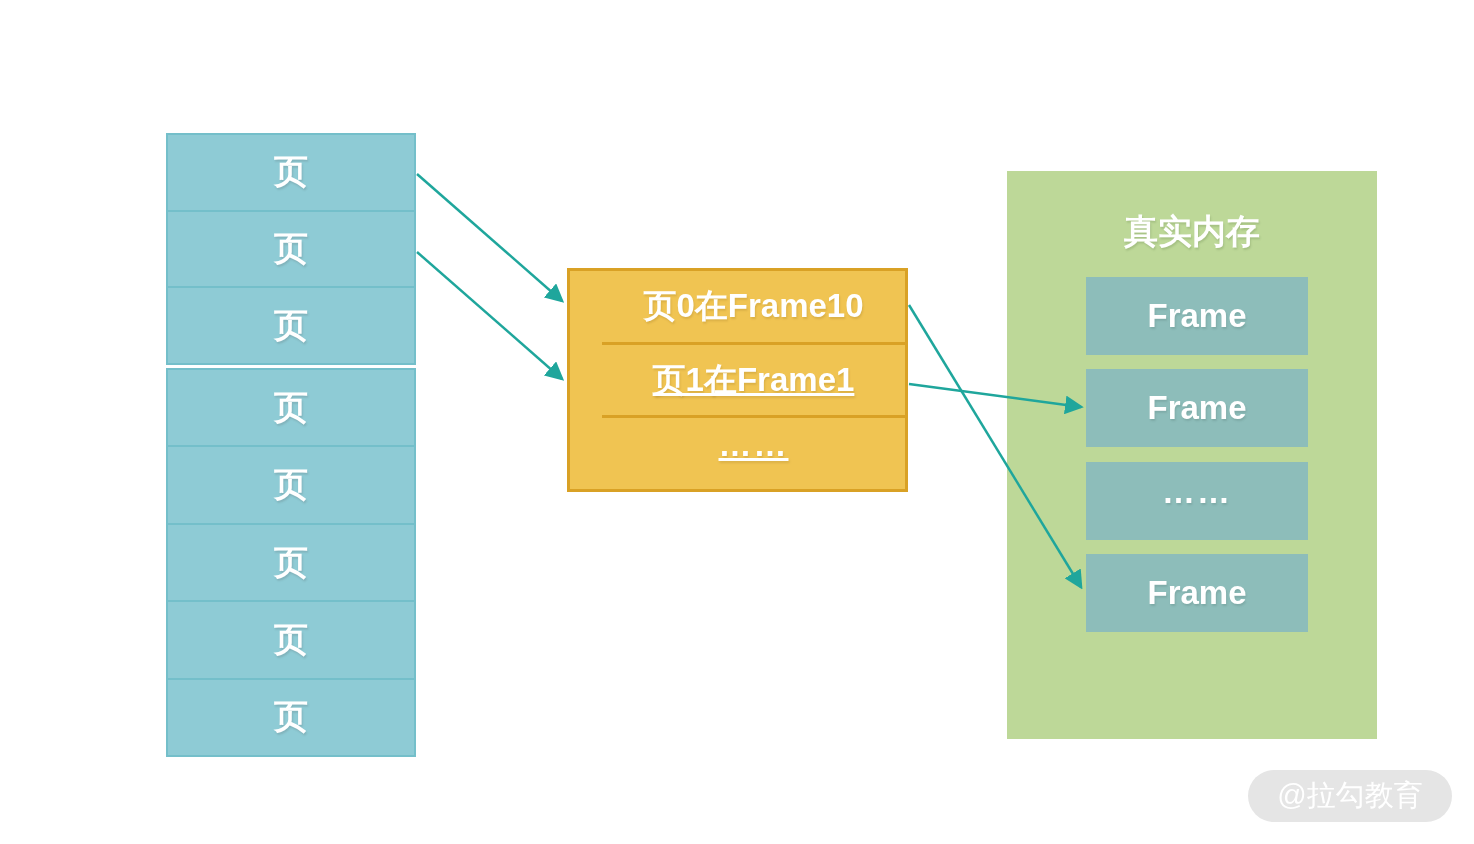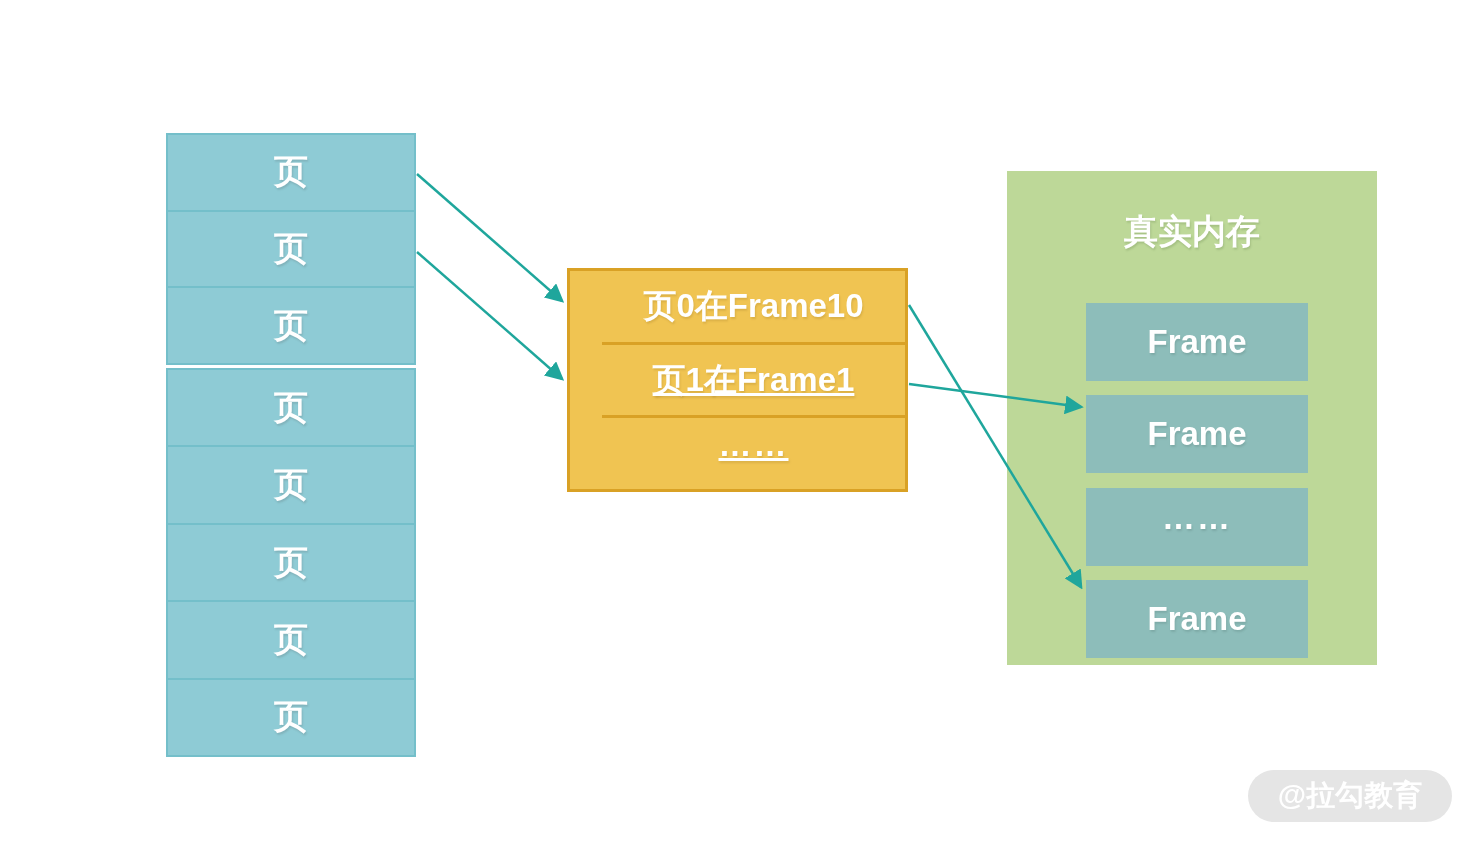--- a/index.html
+++ b/index.html
@@ -73,21 +73,21 @@
     font-size: 32px;
     color: var(--caption-text);
   }
 
   
   .memory-panel {
     position: absolute;
     left: 1007px;
     top: 171px;
     width: 370px;
-    height: 494px;
+    height: 568px;
     background: var(--panel-fill);
   }
   .mp-title {
     position: absolute;
     top: 38px;
     left: 0;
     width: 100%;
     text-align: center;
     color: var(--box-text);
     font-weight: bold;
@@ -100,21 +100,20 @@
     width: 222px;
     height: 78px;
     background: var(--frame-fill);
     color: var(--box-text);
     font-weight: bold;
     font-size: 33px;
     display: flex;
     align-items: center;
     justify-content: center;
     text-shadow: 1px 2px 2px rgba(60,90,85,0.18);
-    margin-top: 26px;
   }
   #frame-0 { top: 106px; }
   #frame-1 { top: 198px; }
   #frame-2 { top: 291px; }
   #frame-3 { top: 383px; }
 
   
   #arrow-layer {
     position: absolute;
     left: 0; top: 0;
@@ -127,21 +126,21 @@
   
   .watermark {
     position: absolute;
     left: 1248px;
     top: 770px;
     width: 204px;
     height: 52px;
     border-radius: 26px;
     background: var(--watermark-bg);
     color: var(--watermark-text);
-    font-weight: bold;
+    font-weight: normal;
     font-size: 29px;
     display: flex;
     align-items: center;
     justify-content: center;
   }
 </style>
 </head>
 <body>
 
 <div id="canvas">

